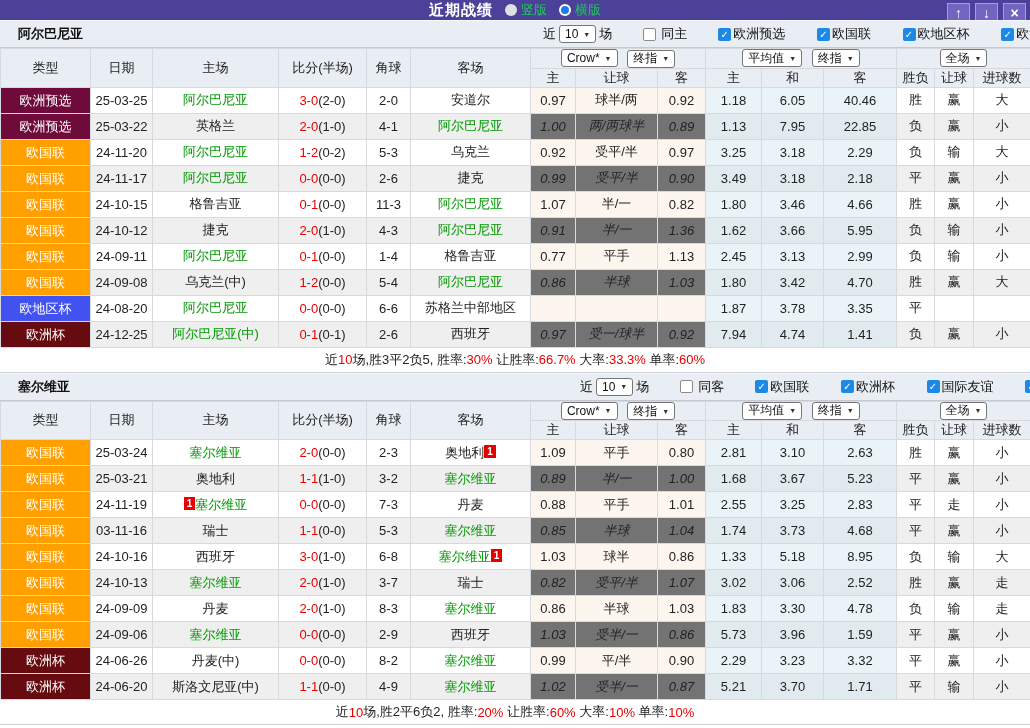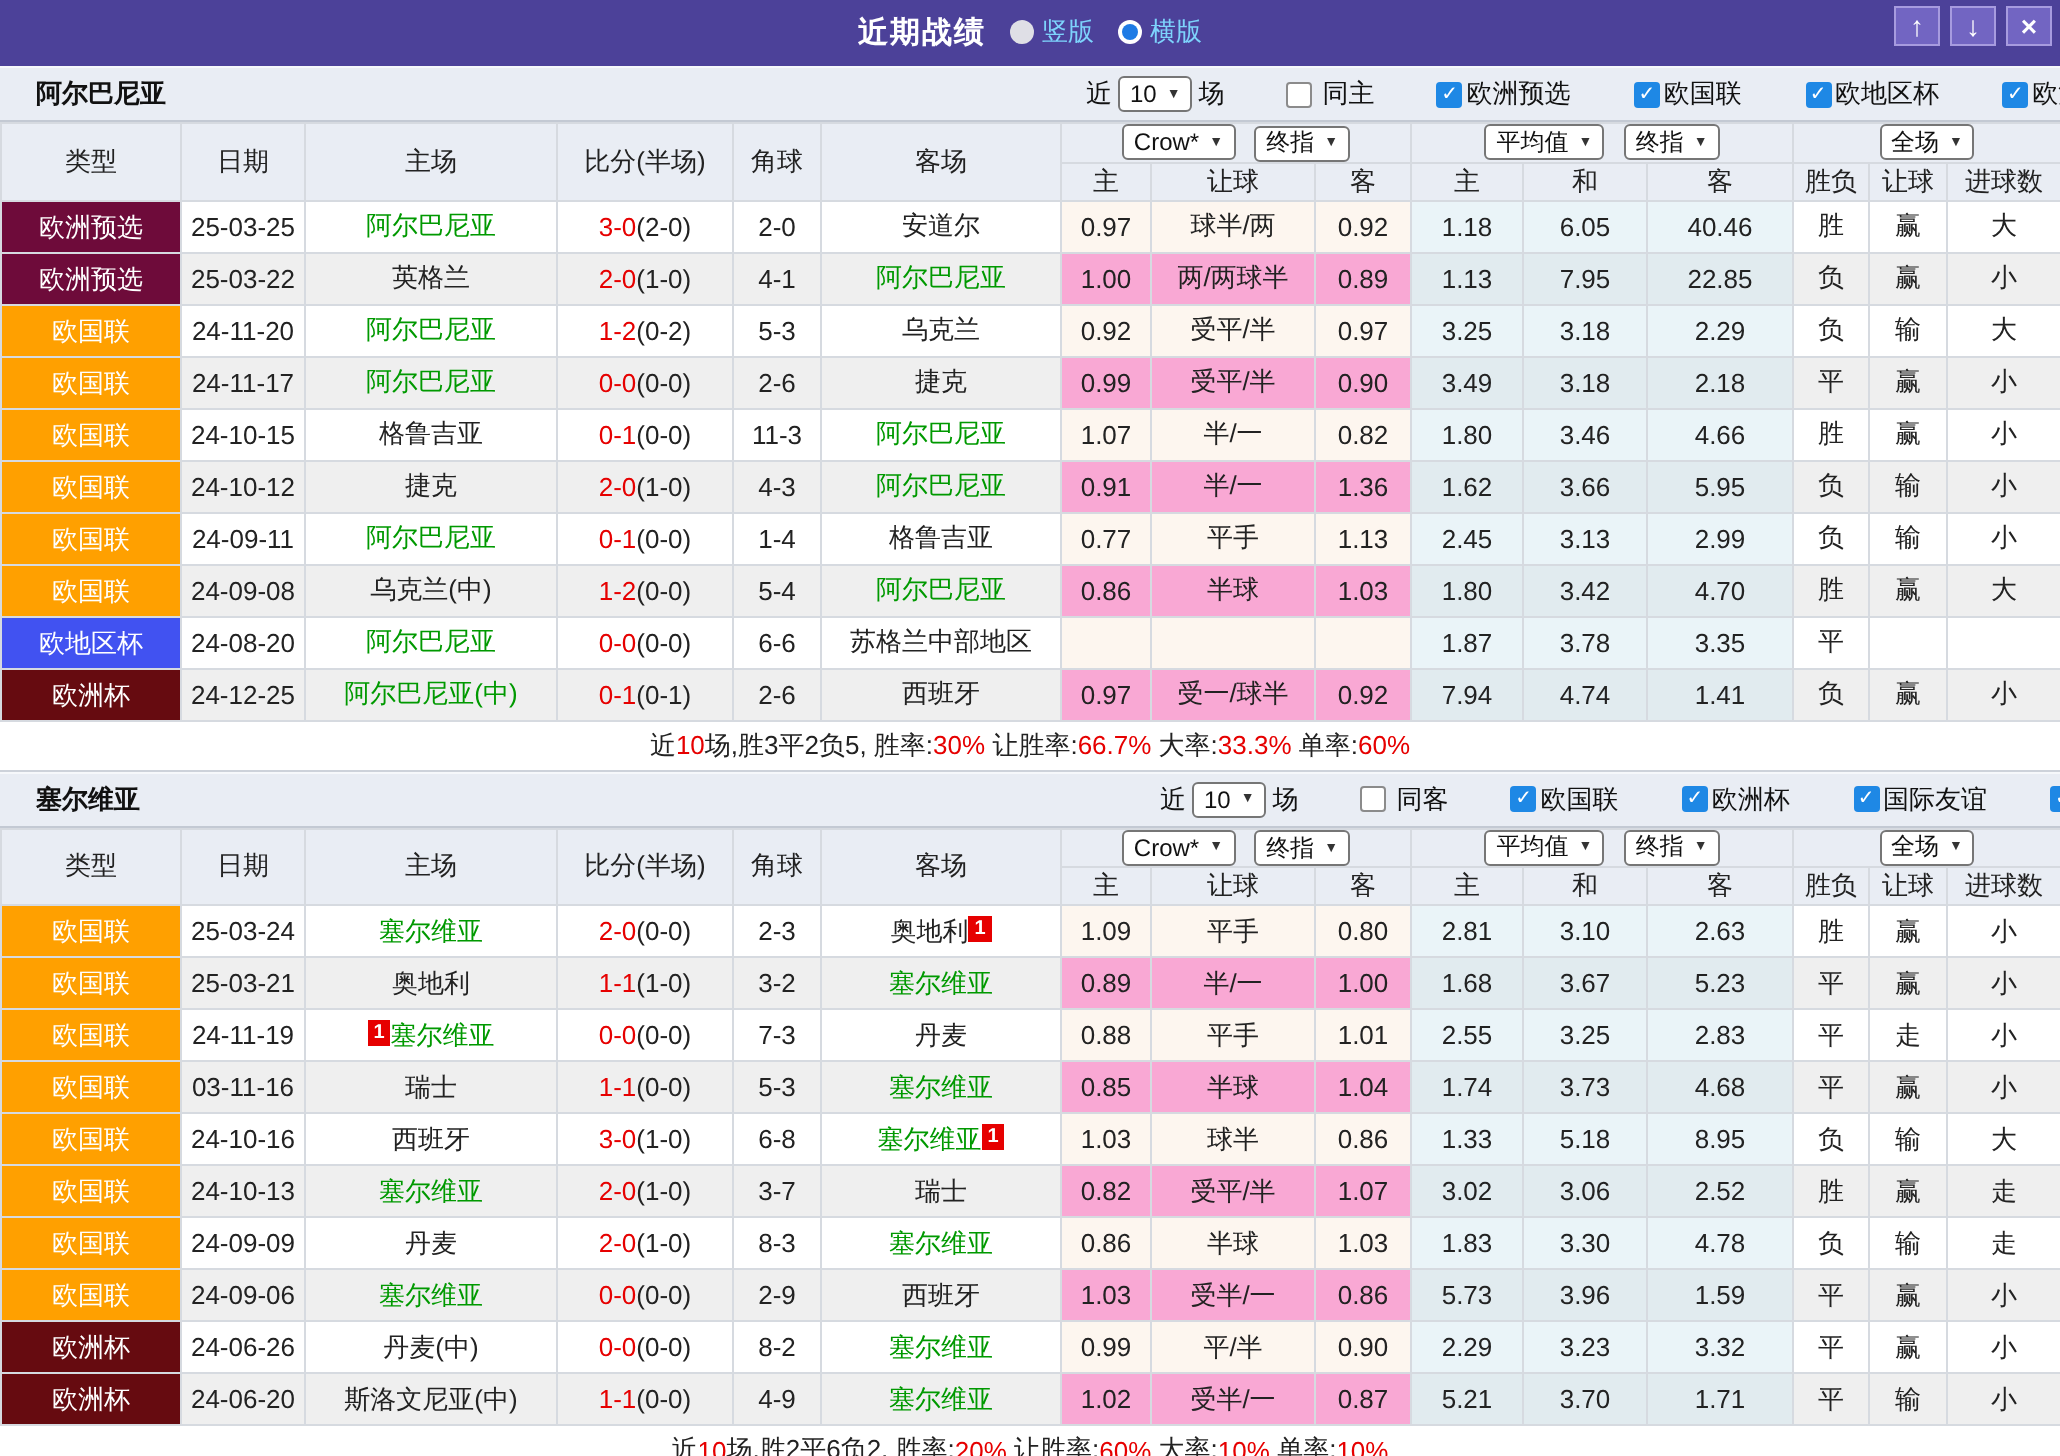--- a/index.html
+++ b/index.html
@@ -1,23 +1,23 @@
 <!DOCTYPE html>
 <html><head>
 <meta charset="utf-8">
 <style>
   * { box-sizing: border-box; }
   html, body { margin: 0; padding: 0; background: #fff; }
   body { width: 1030px; font-family: "Liberation Sans", "DejaVu Sans", sans-serif; }
 
   
-  .titlebar { height: 33px; background: #4C4199; display: flex; align-items: center; justify-content: center; position: relative; }
+  .titlebar { height: 20px; background: #4C4199; display: flex; align-items: center; justify-content: center; position: relative; }
   .titlebar-center { display: flex; align-items: center; color: #fff; }
   .win-title { font-weight: bold; font-size: 15px; letter-spacing: 1px; }
-  .radio-wrap { display: inline-flex; align-items: center; margin-left: 12px; cursor: pointer; font-size: 13px; color: #7dd3fc; }
+  .radio-wrap { display: inline-flex; align-items: center; margin-left: 12px; cursor: pointer; font-size: 13px; color: #22c55e; }
   .radio { width: 12px; height: 12px; border-radius: 50%; background: #DFDFE6; display: inline-block; margin-right: 4px; position: relative; }
   .radio.checked { background: #fff; }
   .radio.checked::after { content: ""; position: absolute; left: 2px; top: 2px; width: 8px; height: 8px; border-radius: 50%; background: #1E7BE5; }
   .win-buttons { position: absolute; right: 4px; top: 3px; display: flex; gap: 5px; }
   .win-btn { width: 23px; height: 20px; background: #7265C2; border: 1px solid #A79BDF; color: #fff; font-weight: bold; font-size: 14px; display: flex; align-items: center; justify-content: center; cursor: pointer; line-height: 1; }
 
   
   .section-head { height: 28px; background: #E9EDF4; border-bottom: 1px solid #C3C9D3; border-top: 1px solid #F6F8FB; display: flex; align-items: center; position: relative; font-size: 13px; color: #111; }
   .team-name { font-weight: bold; margin-left: 18px; font-size: 13px; }
   .filters { position: absolute; display: flex; align-items: center; gap: 3px; white-space: nowrap; }
@@ -36,21 +36,21 @@
   .stat-table th, .stat-table td { border: 1px solid #D6DAE0; text-align: center; padding: 0; overflow: hidden; white-space: nowrap; }
   .stat-table thead th { background: #E9EDF4; font-weight: normal; color: #222; }
   .dd-row th { height: 19px; }
   .sub-row th { height: 18px; }
   .dd-cell { vertical-align: middle; }
   .dd-cell .select { margin: 0 3px; }
   .stat-table tbody td { height: 25px; color: #222; }
   tr.odd td { background: #fff; }
   tr.even td { background: #EFEFEF; }
   tr.odd td.c-pk { background: #FDF6EF; }
-  tr.even td.c-pk { background: #f9a8d4; }
+  tr.even td.c-pk { background: #737373; font-style: italic; }
   tr.odd td.c-bl { background: #EAF4F8; }
   tr.even td.c-bl { background: #E1EBEF; }
   td.c-type { padding: 0; }
   .type-badge { height: 25px; line-height: 25px; color: #fff; font-size: 13px; }
   .tname { cursor: pointer; }
   .tname.green { color: #009900; }
   .ft { color: #E60000; }
   .ht { color: #222; }
   .c-red { color: #E60000; }
   .c-green { color: #009900; }

